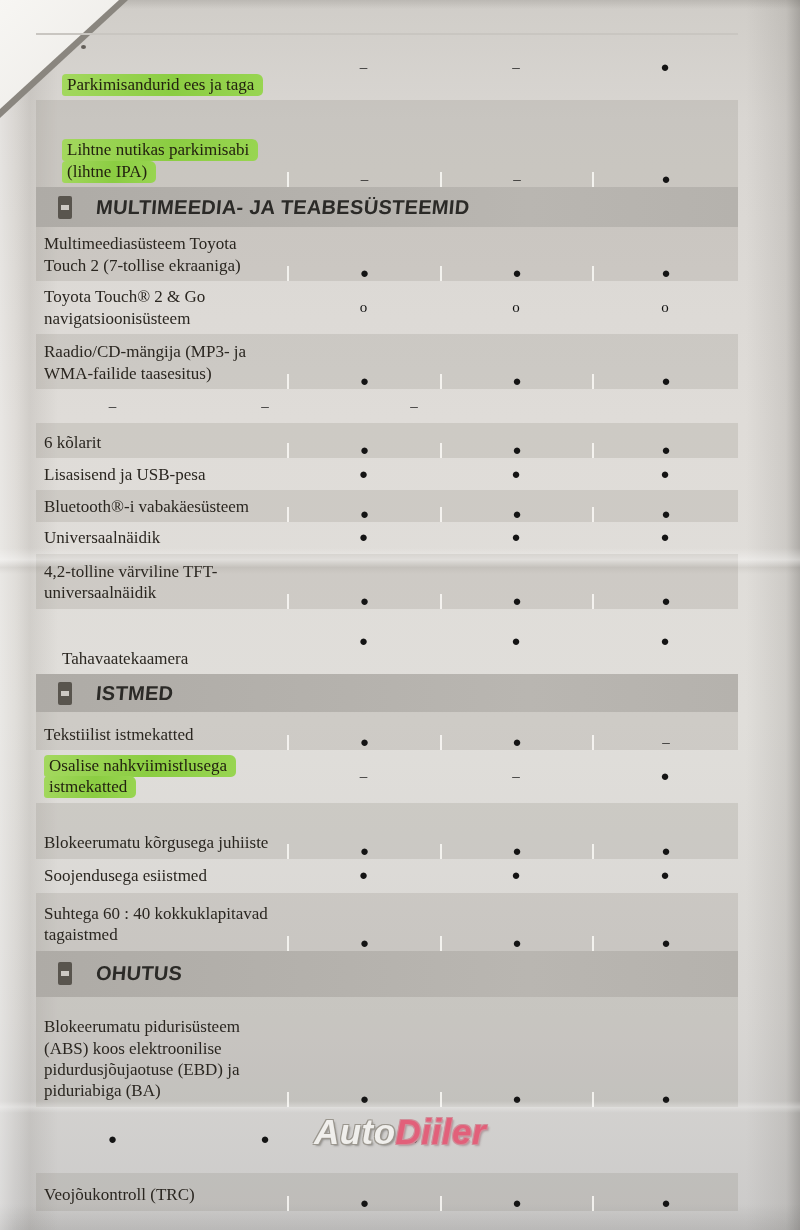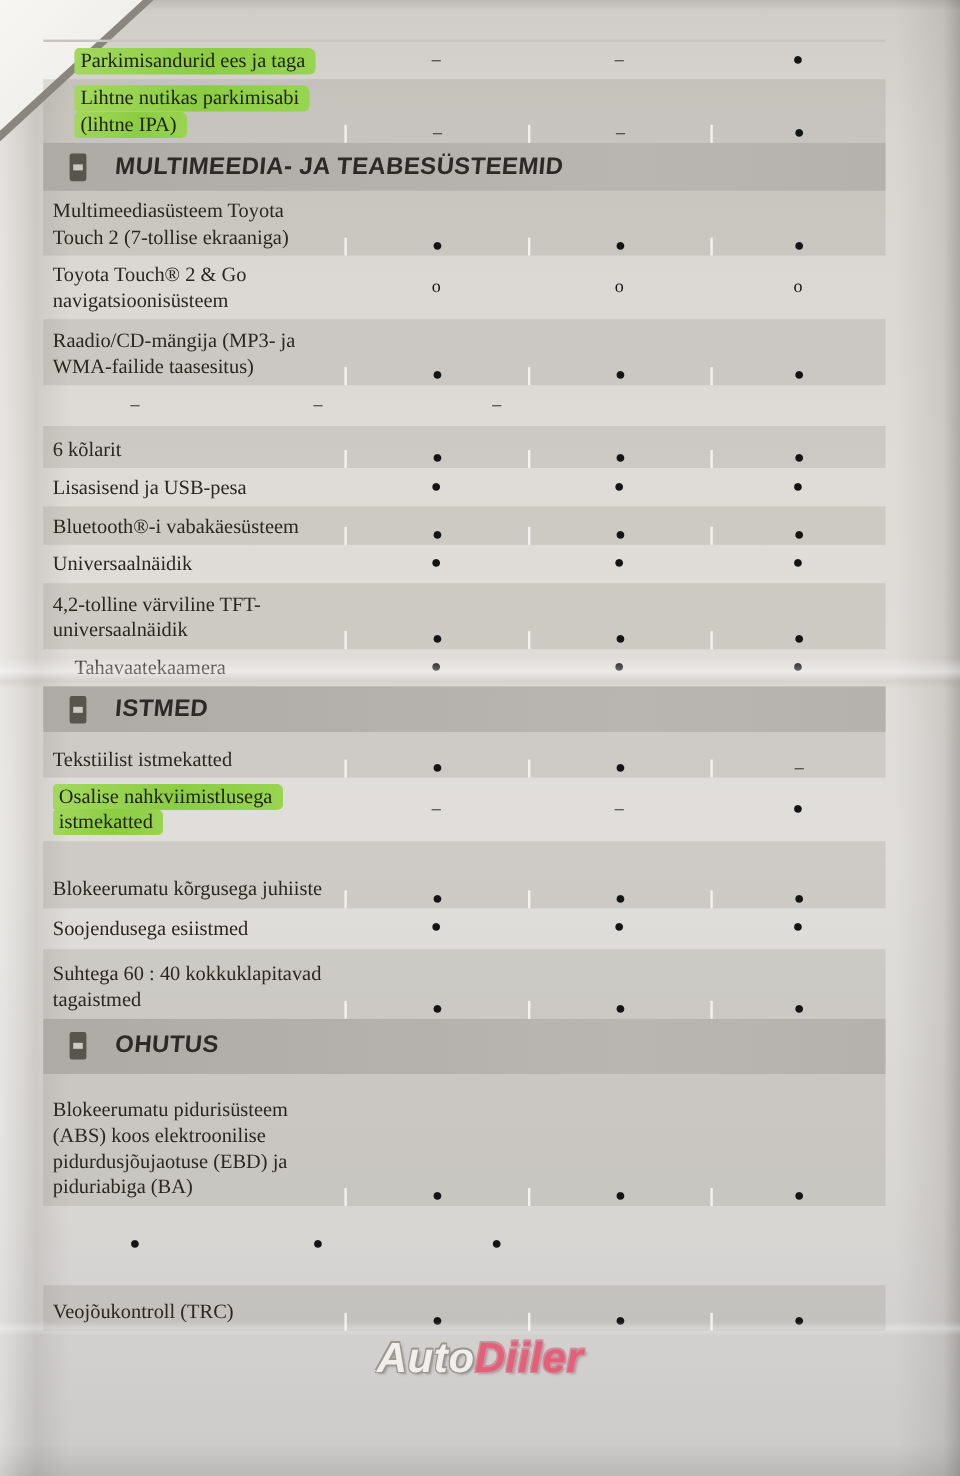--- a/index.html
+++ b/index.html
@@ -29,21 +29,21 @@
   .spec-table { position:absolute; left:36px; top:33px; width:702px; border-top:2px solid #c9c6c1; }
   .row { display:flex; align-items:center; }
   .row.shaded { background:rgba(134,130,122,.20);align-items:flex-end; }
   .row.shaded .cell + .cell { border-left:2px solid rgba(250,249,246,.85); }
   .cell { box-sizing:border-box; }
   .cell.label { width:251px; padding:5px 14px 5px 8px; font-size:17px; line-height:1.26; color:#2a2620; }
   .cell.val { width:153px; display:flex; align-items:center; justify-content:center;
     font-size:15px; color:#141414; line-height:1; }
   .cell.val.c2 { width:152px; }
   .cell.val.c3 { width:146px; }
-  .row.indent .cell.label { padding-left:26px; }
+  .row.indent .cell.label { padding-left:26px;margin-top:34px; }
 
   .hl { background:linear-gradient(97deg,#a3d85e 0%,#8bcd42 55%,#98d551 100%);
     border-radius:4px 6px 5px 3px; padding:1px 9px 2px 5px;
     -webkit-box-decoration-break:clone; box-decoration-break:clone; color:#23220f; }
 
   .row.section { background:linear-gradient(90deg,#aeaba6,#b9b6b1 70%,#b5b2ad); min-height:40px; }
   .sec-icon { display:inline-block; width:14px; height:23px; margin-left:22px; border-radius:2px;
     background:#59554e; position:relative; flex:0 0 auto; }
   .sec-icon-inner { position:absolute; left:3px; top:9px; width:8px; height:5px; background:#ccc9c3; }
   .sec-title { display:inline-block; margin-left:24px; font-family:"Liberation Sans", sans-serif;

